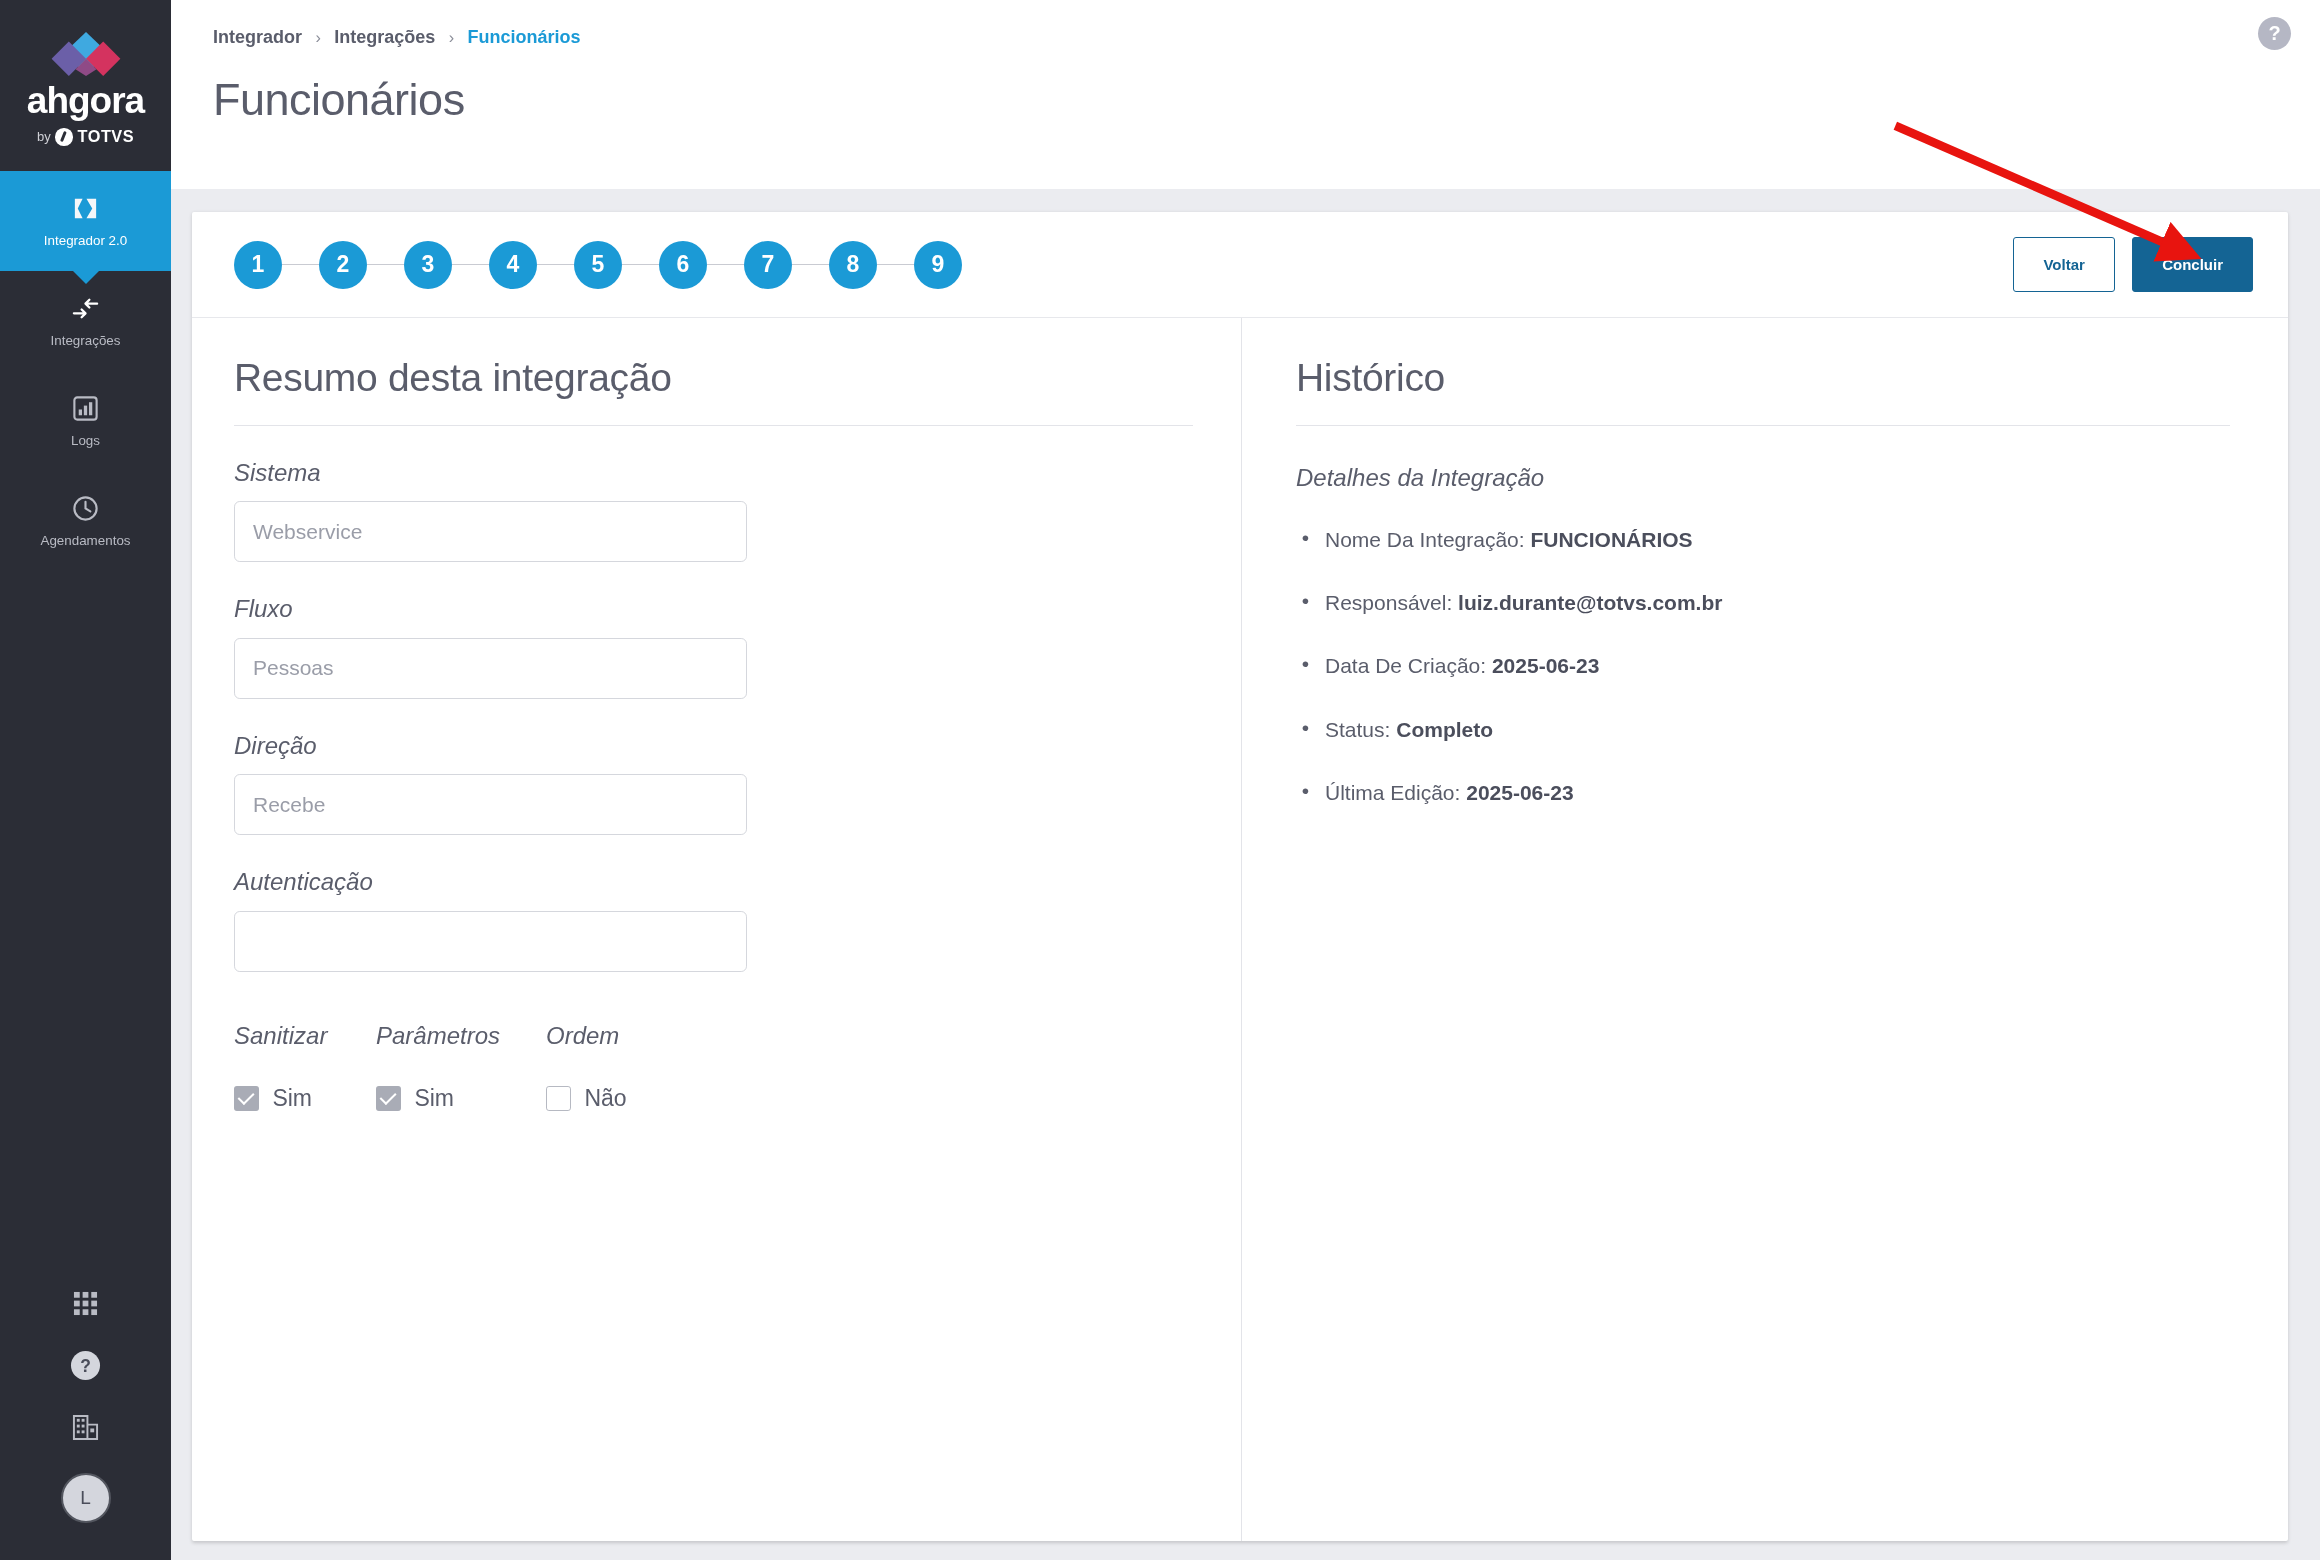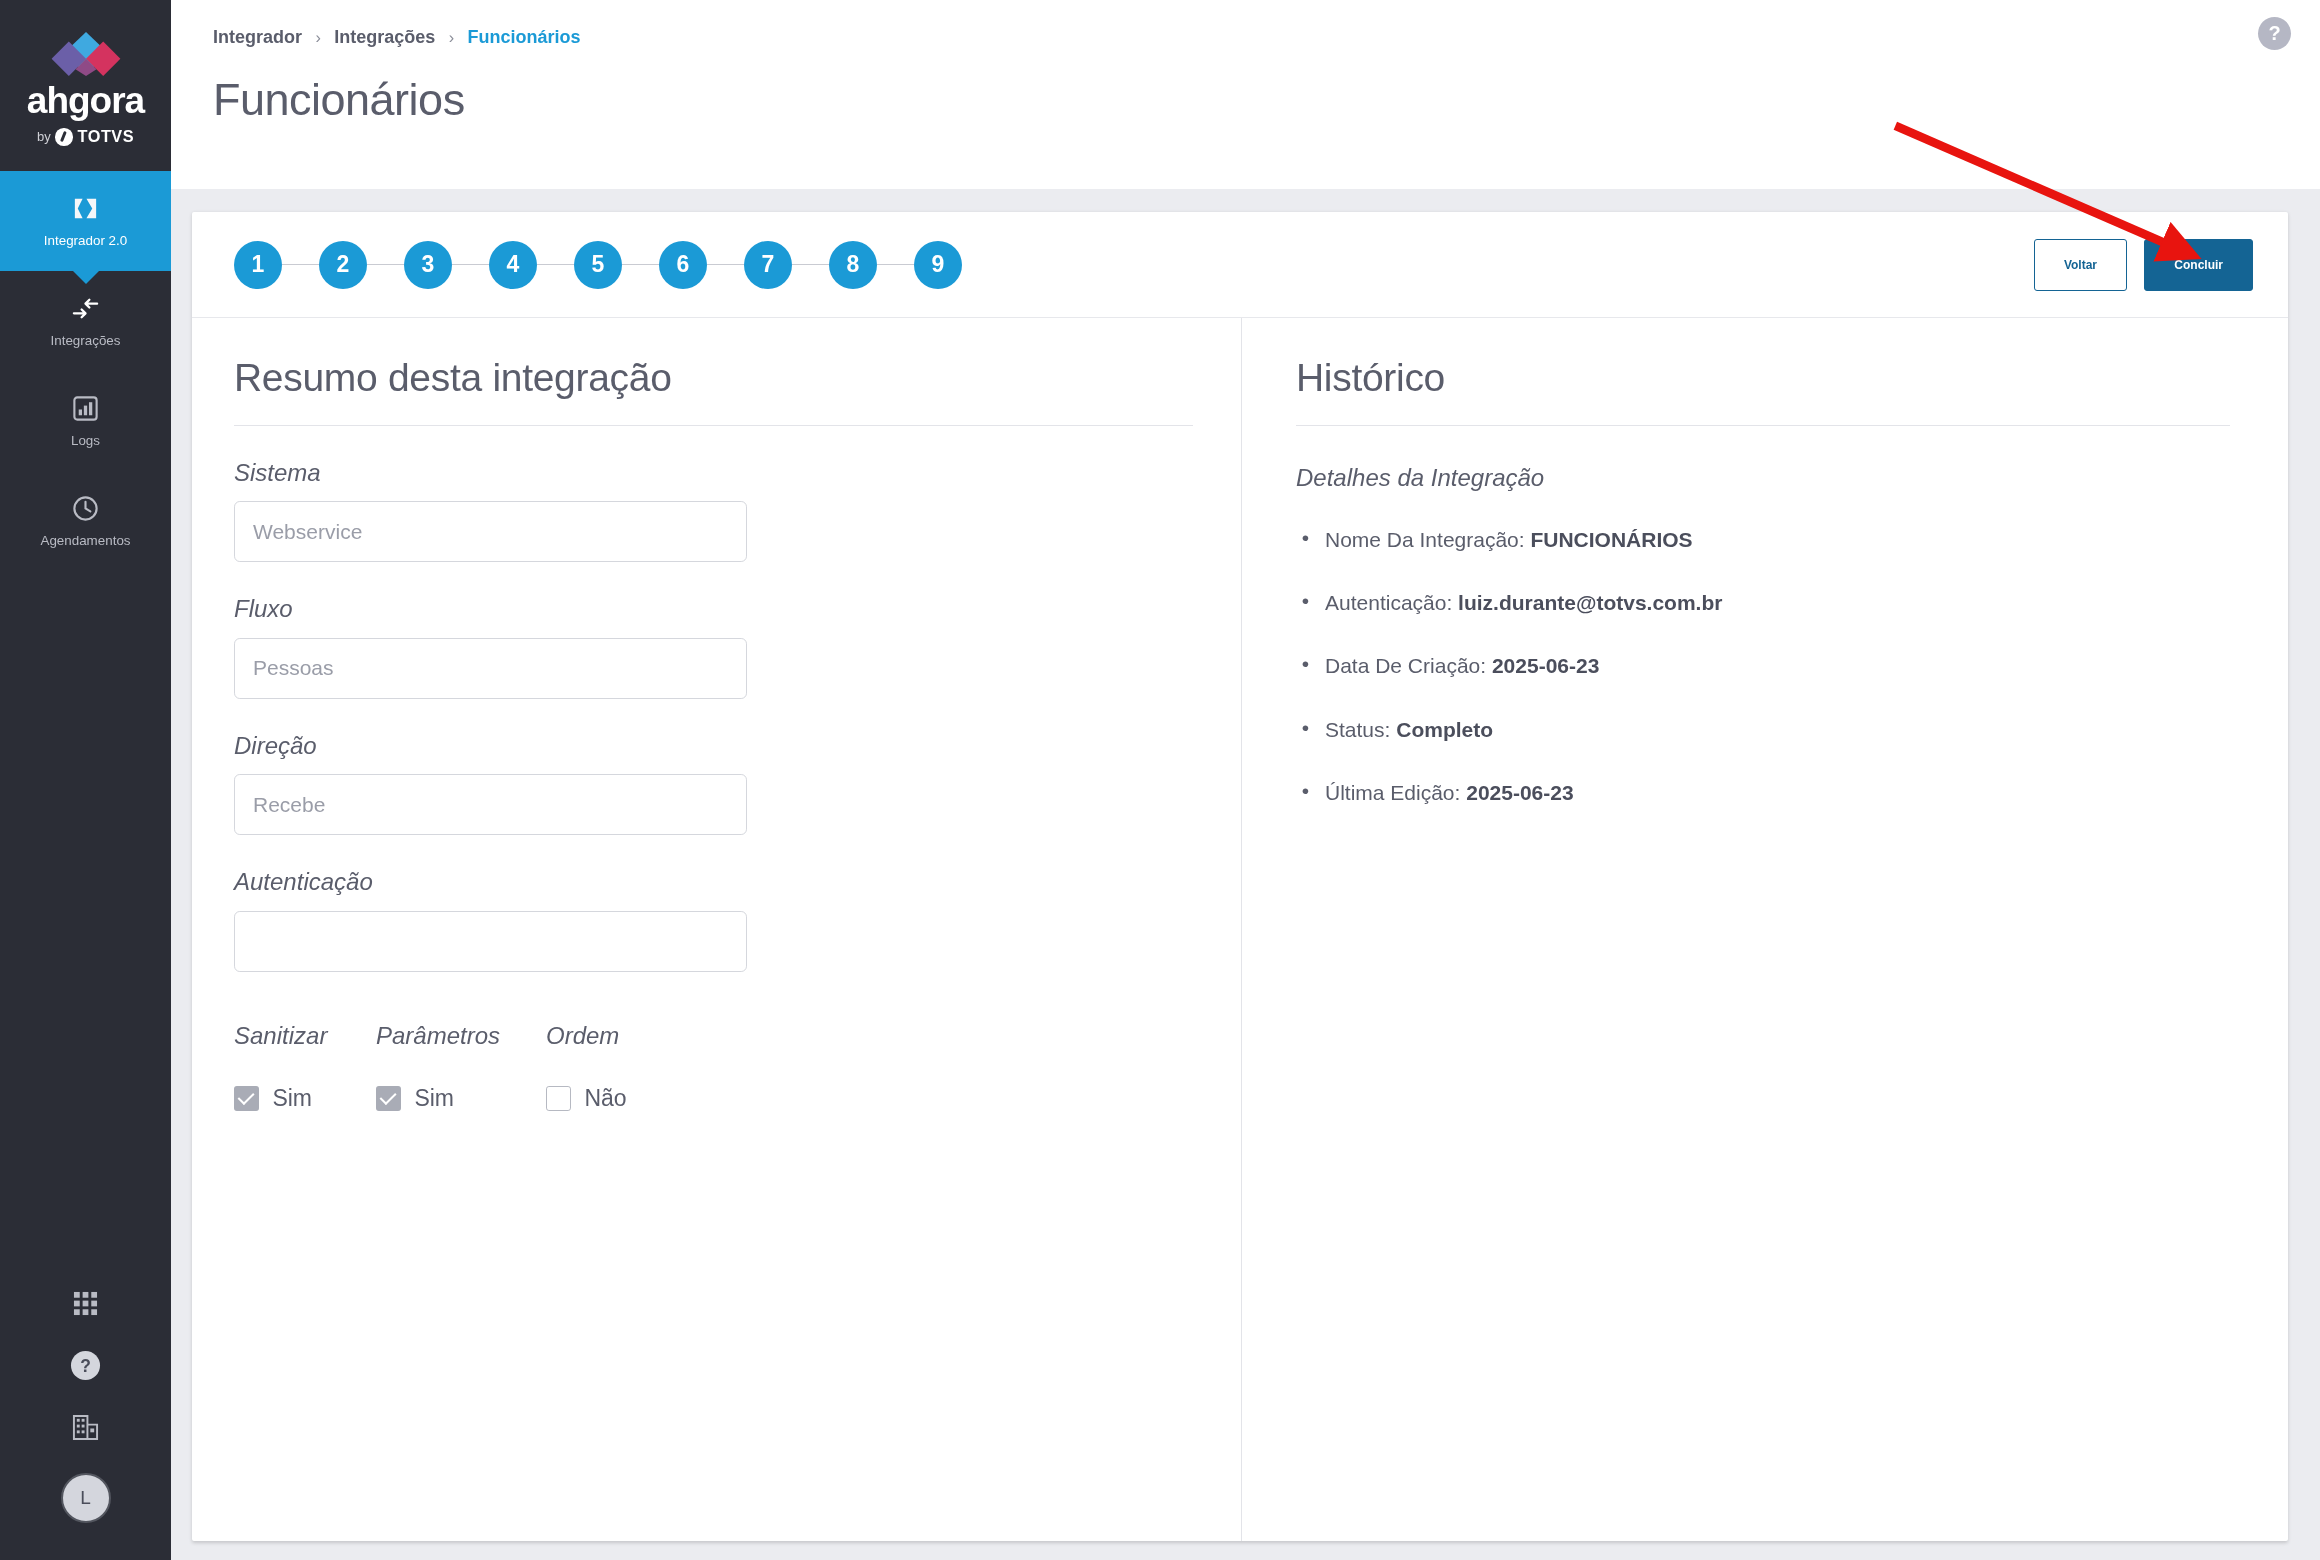--- a/index.html
+++ b/index.html
@@ -136,21 +136,21 @@
   .step {
     width: 48px; height: 48px; border-radius: 50%;
     background: #1b9ad6; color: #ffffff;
     display: flex; align-items: center; justify-content: center;
     font-size: 23px; font-weight: 600; cursor: pointer;
     flex: 0 0 auto;
   }
   .step-line { width: 37px; height: 1px; background: #c9cbd2; flex: 0 0 auto; }
   .actions { margin-left: auto; display: flex; gap: 17.3px; align-items: center; }
   .btn {
-    font-size: 12px; font-weight: 700; cursor: pointer;
+    font-size: 15px; font-weight: 700; cursor: pointer;
     border-radius: 3px; padding: 19px 29px; line-height: 1;
   }
   .btn-outline {
     background: #ffffff; color: #146494; border: 1.9px solid #146494;
   }
   .btn-primary {
     background: #146494; color: #ffffff; border: 1.9px solid #146494;
   }
 
   
@@ -438,21 +438,21 @@
           <section class="panel-right">
             <h2 class="panel-title">Histórico</h2>
             <div class="panel-rule"></div>
             <div class="sub-title">Detalhes da Integração</div>
             <ul class="hist-list">
               <li>
                 <span>Nome Da Integração:</span>
                 <b>FUNCIONÁRIOS</b>
               </li>
               <li>
-                <span>Autenticação:</span>
+                <span>Responsável:</span>
                 <b>luiz.durante@totvs.com.br</b>
               </li>
               <li>
                 <span>Data De Criação:</span>
                 <b>2025-06-23</b>
               </li>
               <li>
                 <span>Status:</span>
                 <b>Completo</b>
               </li>

